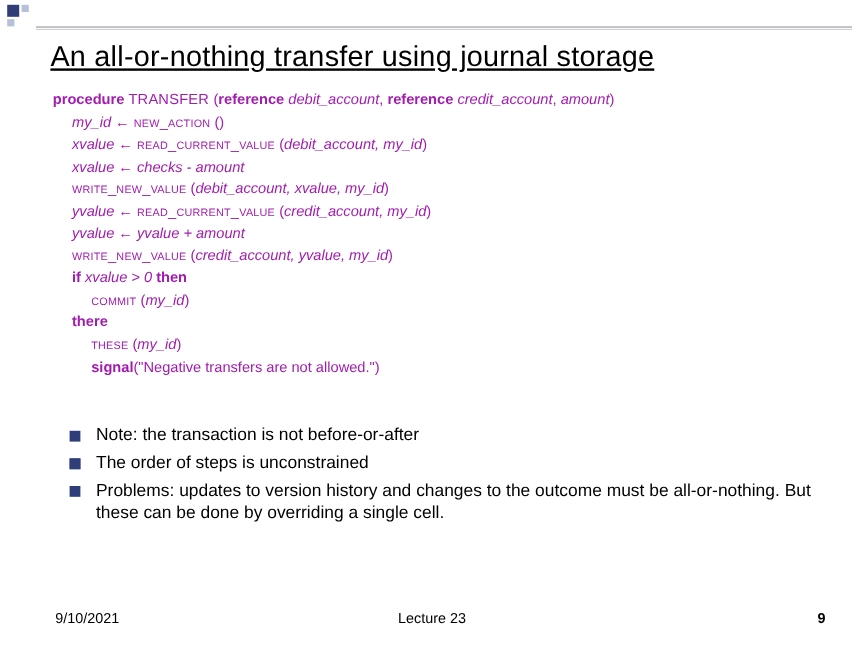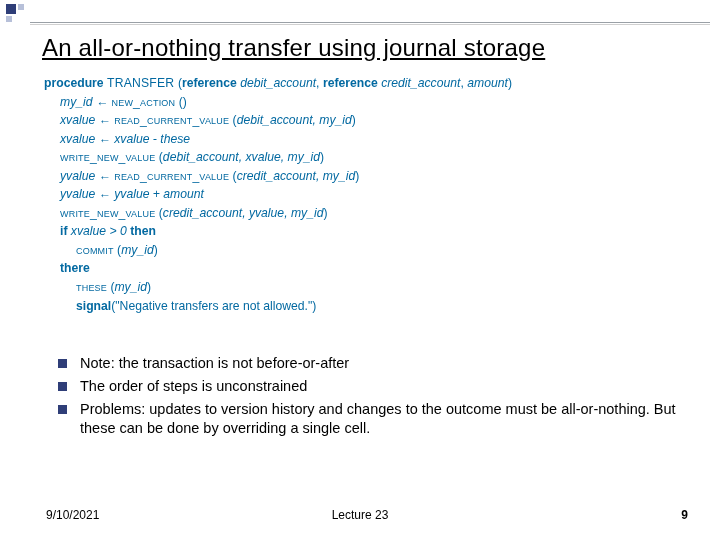--- a/index.html
+++ b/index.html
@@ -6,21 +6,21 @@
   html, body { width: 720px; height: 540px; font-family: Arial, Helvetica, sans-serif; background: #fff; color: #000; }
   .slide { width: 720px; height: 540px; position: relative; }
   .deco-top { position: absolute; top: 4px; left: 6px; width: 22px; height: 16px; }
   .deco-top .dsq { position: absolute; background: #2f3e78; }
   .deco-top .d1 { top: 0; left: 0; width: 10px; height: 10px; }
   .deco-top .d2 { top: 0; left: 12px; width: 6px; height: 6px; background: #b7c0d9; }
   .deco-top .d3 { top: 12px; left: 0; width: 6px; height: 6px; background: #b7c0d9; }
   .hr-top { position: absolute; top: 22px; left: 30px; right: 10px; height: 1px; background: #9aa0a6; }
   .hr-top2 { position: absolute; top: 24px; left: 30px; right: 10px; height: 1px; background: #d0d0d0; }
   .title { position: absolute; top: 34px; left: 42px; font-size: 24px; font-weight: 400; letter-spacing: 0.2px; text-decoration: underline; }
-  .pseudocode { position: absolute; top: 74px; left: 44px; right: 40px; font-family: Arial, Helvetica, sans-serif; font-size: 12.2px; line-height: 1.52; color: #0369a1; }
+  .pseudocode { position: absolute; top: 74px; left: 44px; right: 40px; font-family: Arial, Helvetica, sans-serif; font-size: 12.2px; line-height: 1.52; color: #a21caf; }
   .pseudocode .ln { white-space: pre; }
   .kw { font-weight: 700; }
   .sc { font-variant: small-caps; letter-spacing: 0.2px; }
   .it { font-style: italic; }
   .ind1 { padding-left: 16px; }
   .ind2 { padding-left: 32px; }
   .notes { position: absolute; top: 354px; left: 58px; right: 36px; font-size: 14.5px; line-height: 1.32; }
   .notes .item { position: relative; padding-left: 22px; margin-bottom: 4px; }
   .notes .bullet { position: absolute; left: 0; top: 5px; width: 9px; height: 9px; background: #2f3e78; }
   .footer { position: absolute; bottom: 18px; left: 0; right: 0; height: 18px; font-size: 12px; }
@@ -39,21 +39,21 @@
   </div>
   <div class="hr-top"></div>
   <div class="hr-top2"></div>
 
   <div class="title">An all-or-nothing transfer using journal storage</div>
 
   <div class="pseudocode">
     <div class="ln"><span class="kw">procedure </span><span class="sc">TRANSFER </span><span>(</span><span class="kw">reference </span><span class="it">debit_account</span><span>, </span><span class="kw">reference </span><span class="it">credit_account</span><span>, </span><span class="it">amount</span><span>)</span></div>
     <div class="ln ind1"><span class="it">my_id</span><span> ← </span><span class="sc">new_action</span><span> ()</span></div>
     <div class="ln ind1"><span class="it">xvalue</span><span> ← </span><span class="sc">read_current_value</span><span> (</span><span class="it">debit_account, my_id</span><span>)</span></div>
-    <div class="ln ind1"><span class="it">xvalue</span><span> ← </span><span class="it">xvalue - these</span></div>
+    <div class="ln ind1"><span class="it">xvalue</span><span> ← </span><span class="it">checks - amount</span></div>
     <div class="ln ind1"><span class="sc">write_new_value</span><span> (</span><span class="it">debit_account, xvalue, my_id</span><span>)</span></div>
     <div class="ln ind1"><span class="it">yvalue</span><span> ← </span><span class="sc">read_current_value</span><span> (</span><span class="it">credit_account, my_id</span><span>)</span></div>
     <div class="ln ind1"><span class="it">yvalue</span><span> ← </span><span class="it">yvalue + amount</span></div>
     <div class="ln ind1"><span class="sc">write_new_value</span><span> (</span><span class="it">credit_account, yvalue, my_id</span><span>)</span></div>
     <div class="ln ind1"><span class="kw">if </span><span class="it">xvalue &gt; 0</span><span class="kw"> then</span></div>
     <div class="ln ind2"><span class="sc">commit</span><span> (</span><span class="it">my_id</span><span>)</span></div>
     <div class="ln ind1"><span class="kw">there</span></div>
     <div class="ln ind2"><span class="sc">these</span><span> (</span><span class="it">my_id</span><span>)</span></div>
     <div class="ln ind2"><span class="kw">signal</span><span>("Negative transfers are not allowed.")</span></div>
   </div>

